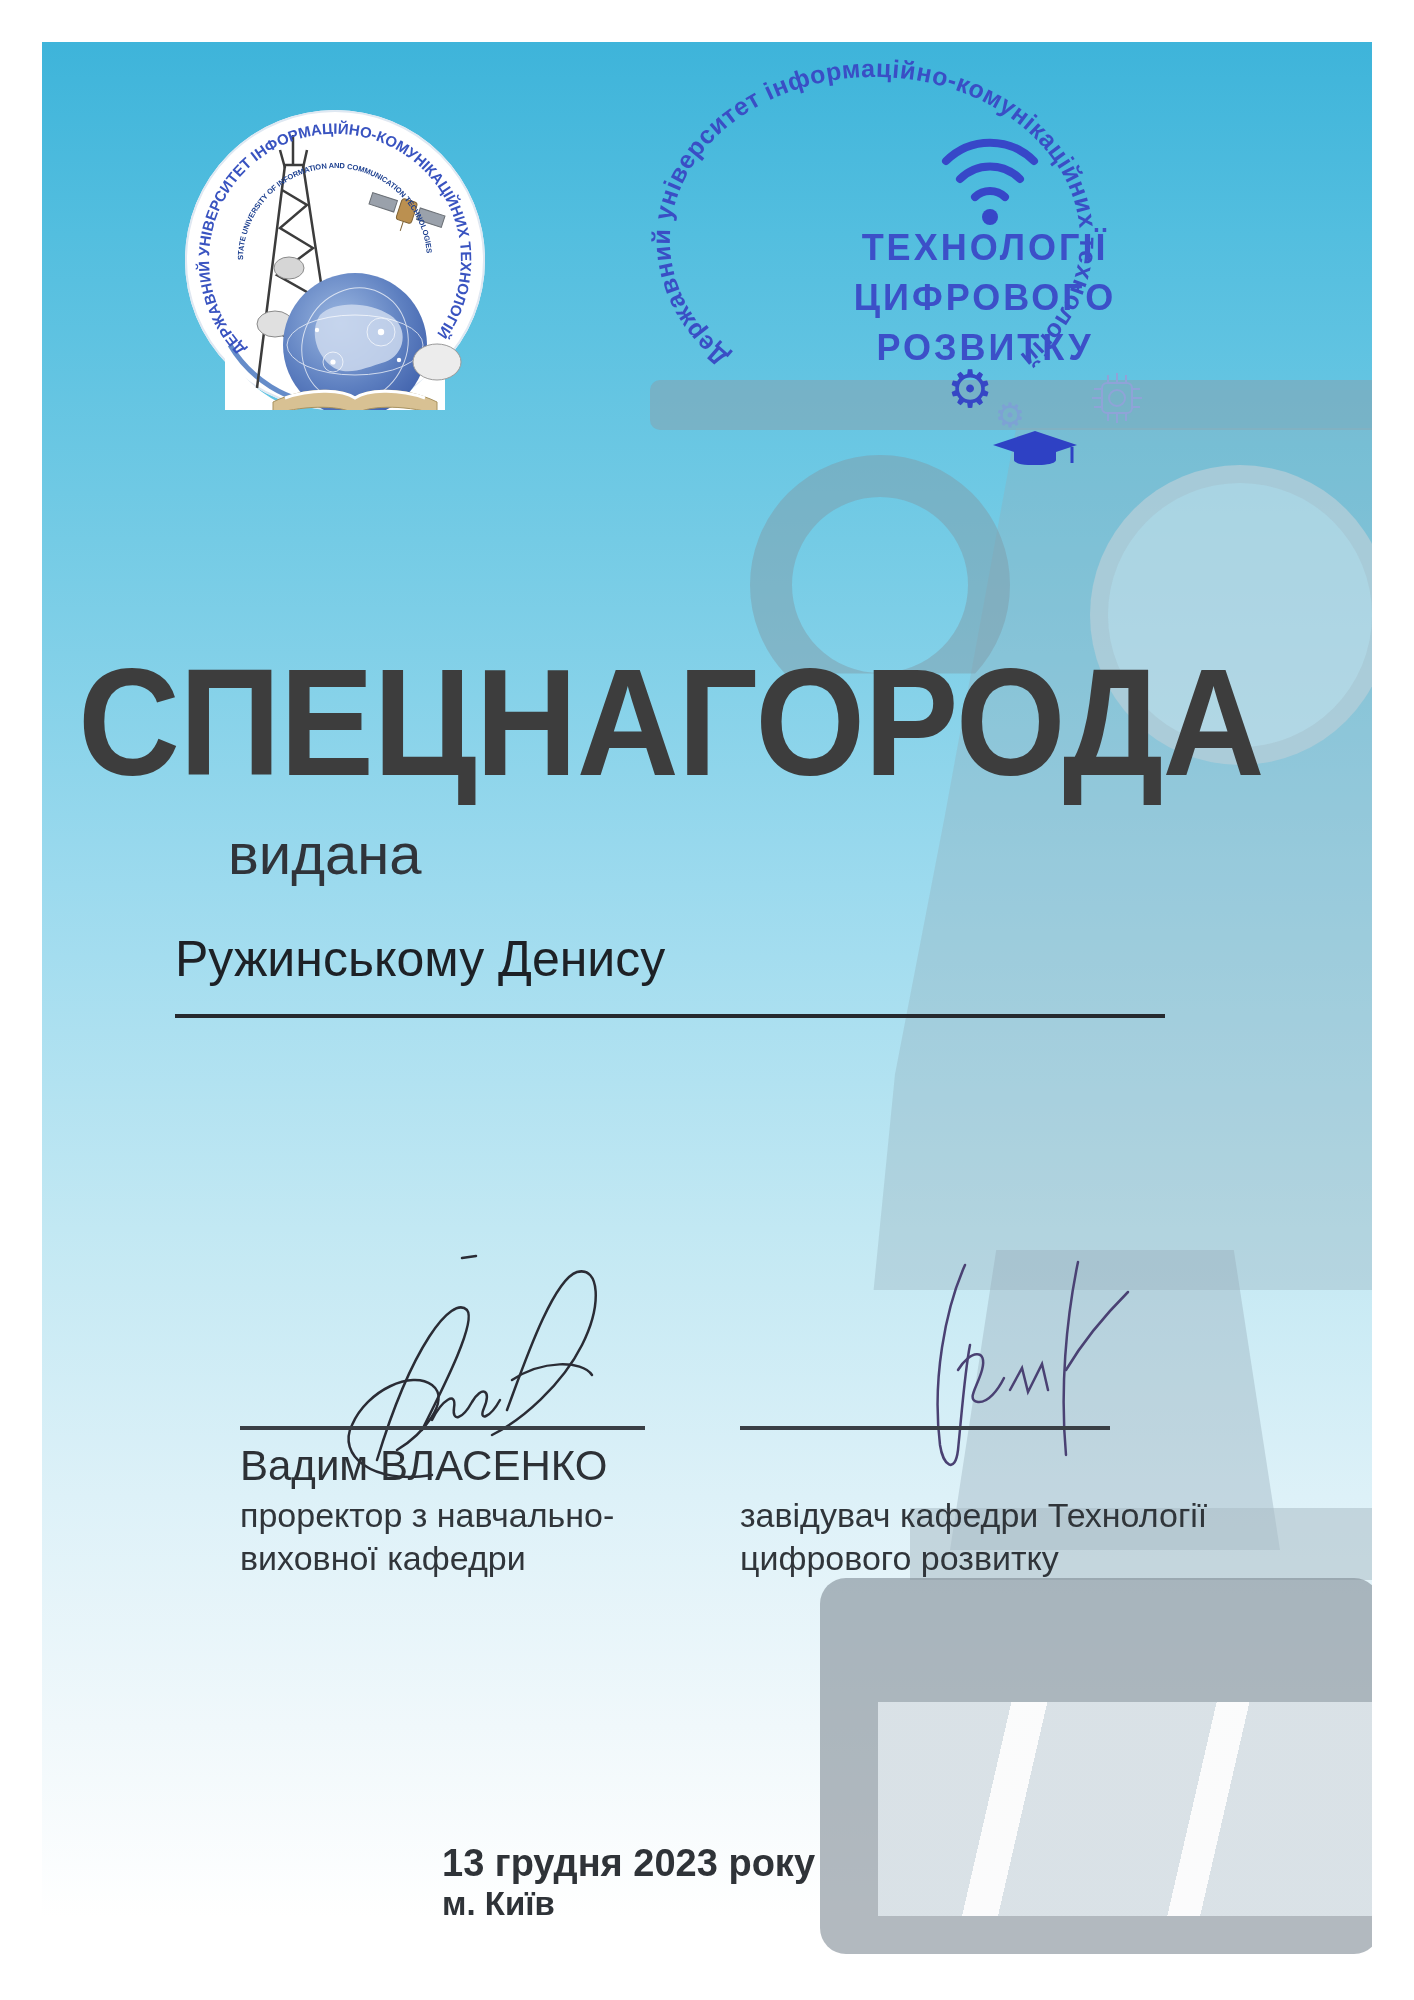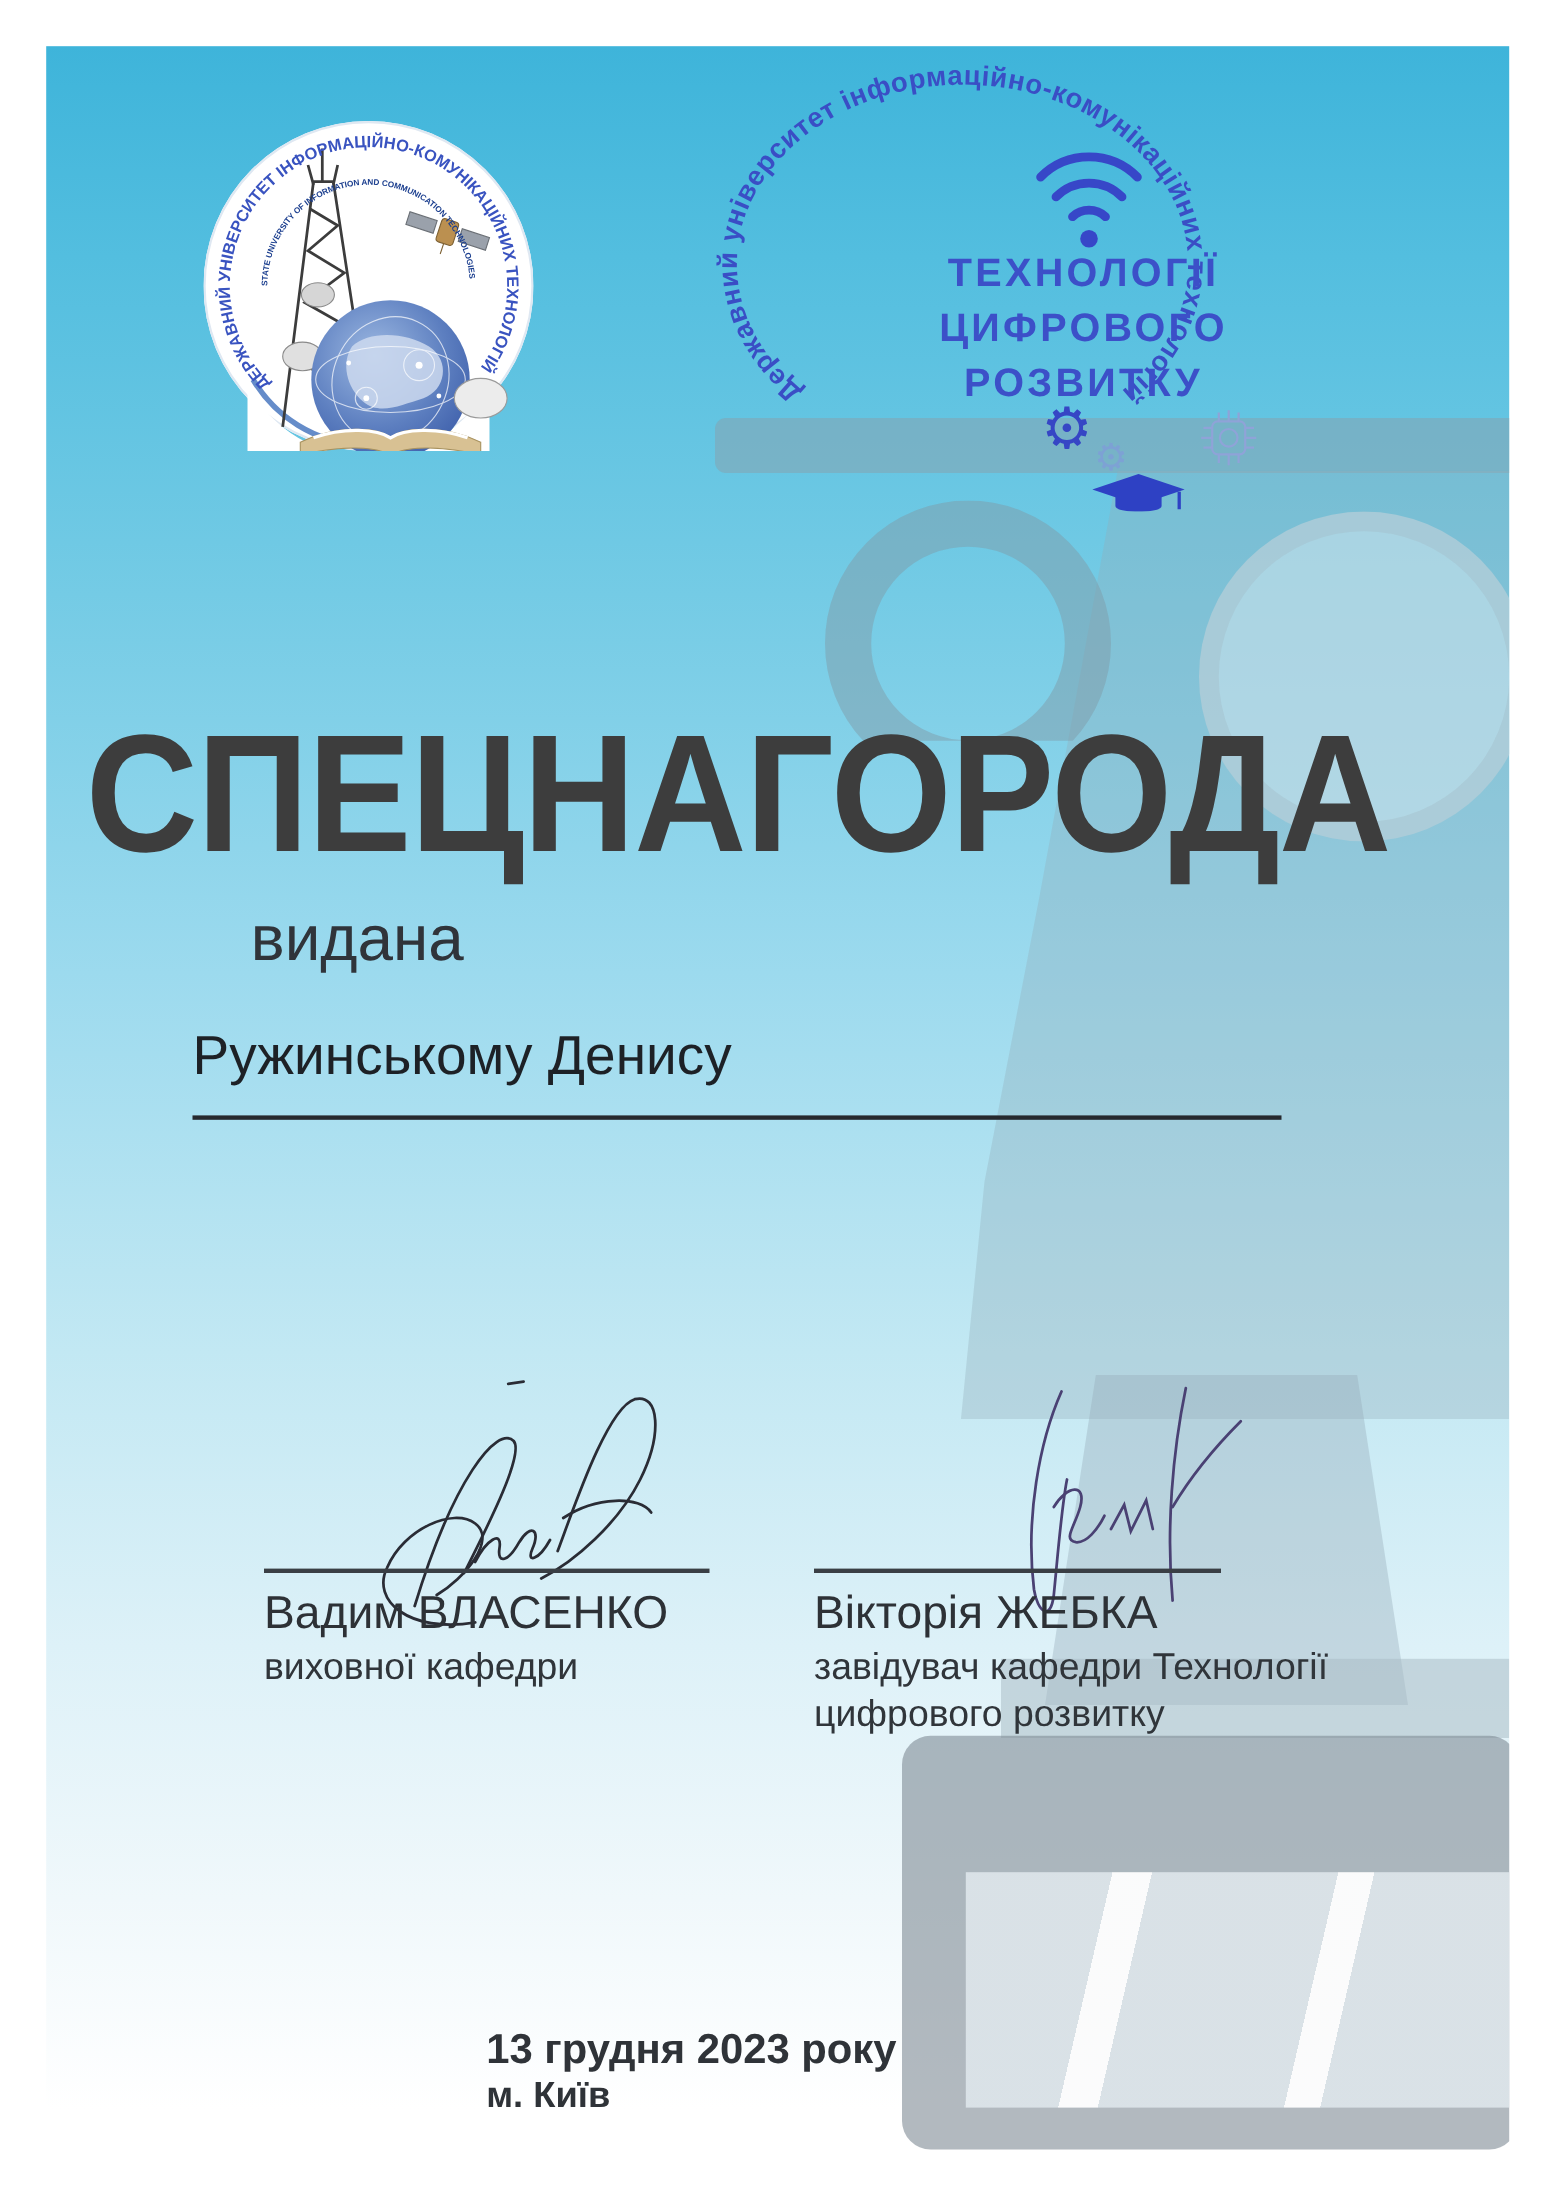--- a/index.html
+++ b/index.html
@@ -187,24 +187,24 @@
           <path d="M 208 12 C 196 70 190 140 196 205"></path>
           <path d="M 196 120 C 215 88 240 60 258 42"></path>
         </g>
       </svg>
 
       <div class="abs sig-line" style="left:198px;width:405px;"></div>
       <div class="abs sig-line" style="left:698px;width:370px;"></div>
 
       <div class="abs sig-name" style="left:198px;">Вадим ВЛАСЕНКО</div>
       <div class="abs sig-role" style="left:198px;">
+        <div>проректор з навчально-</div>
         <div>виховної кафедри</div>
       </div>
 
-      <div class="abs sig-name" style="left:698px;">Вікторія ЖЕБКА</div>
       <div class="abs sig-role" style="left:698px;">
         <div>завідувач кафедри Технології</div>
         <div>цифрового розвитку</div>
       </div>
 
       <div class="abs footer">
         <div class="f-date">13 грудня 2023 року</div>
         <div class="f-city">м. Київ</div>
       </div>
 

